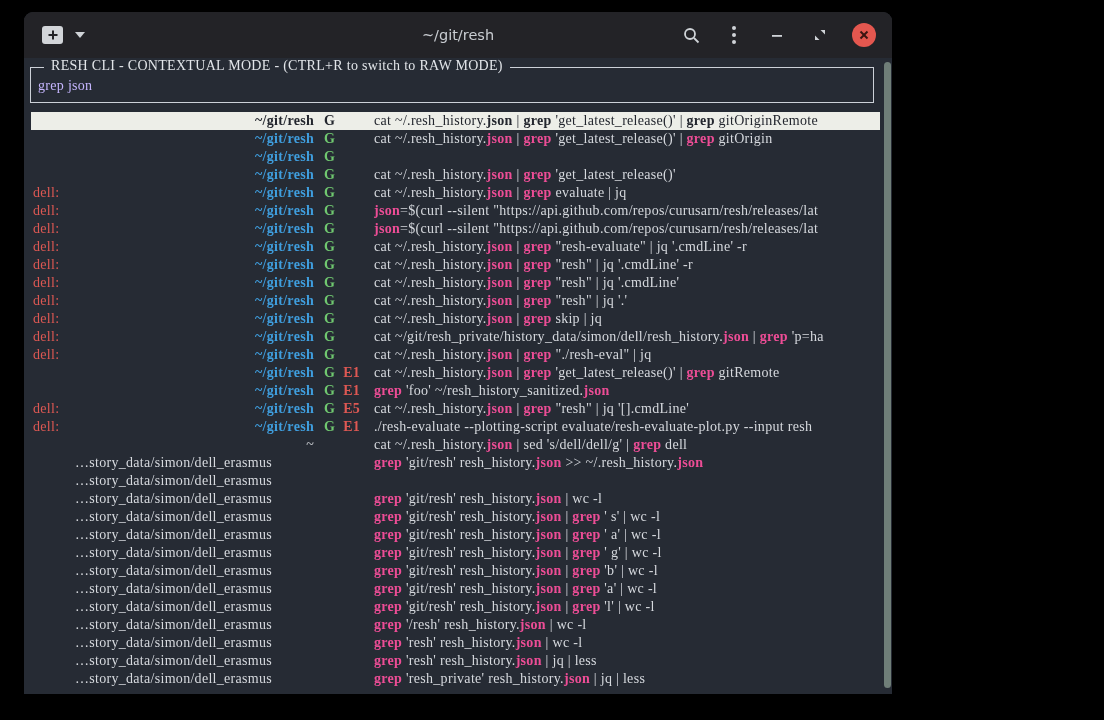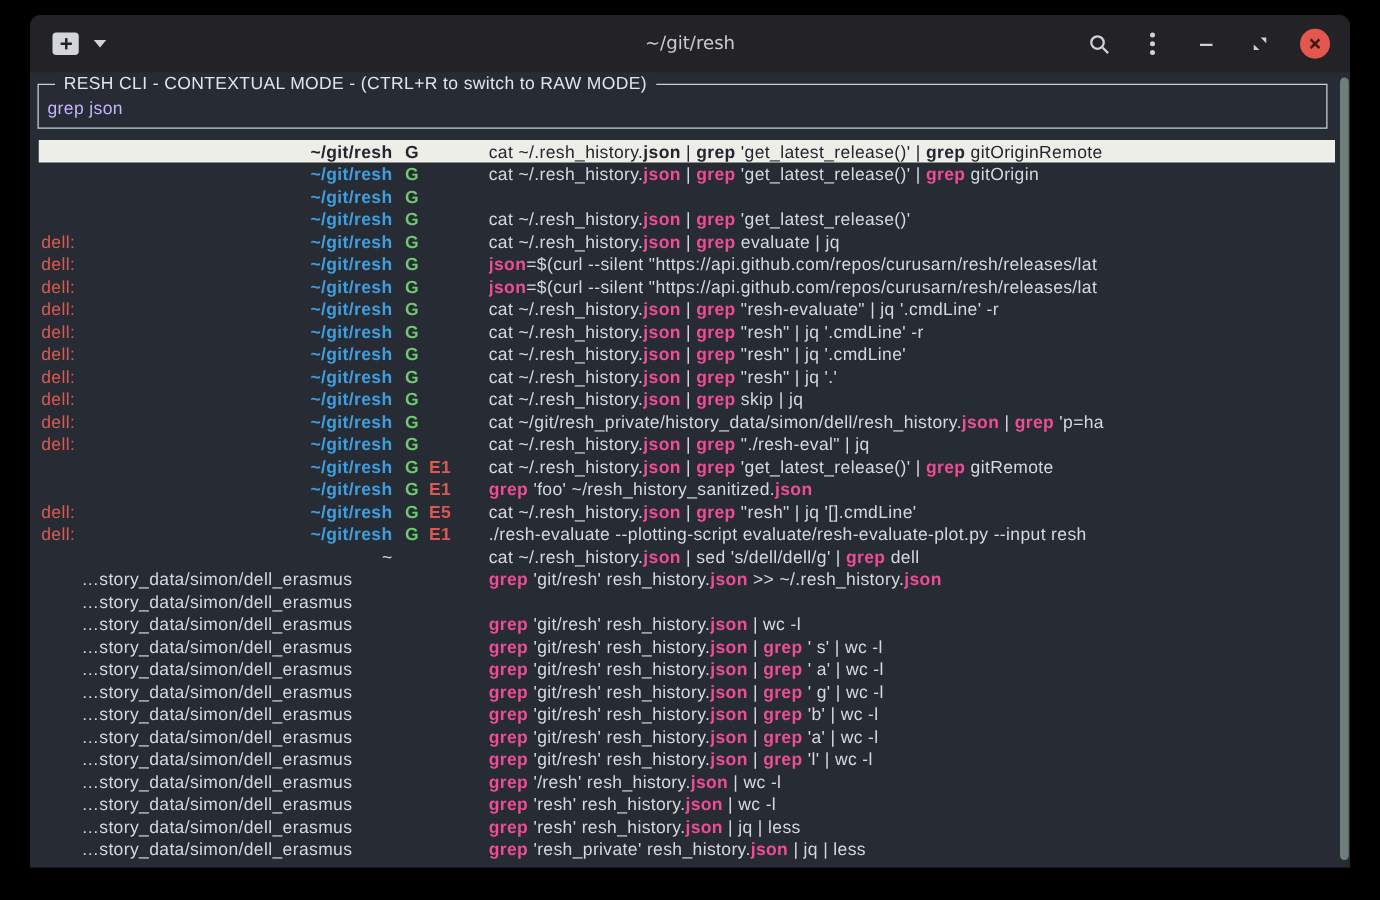--- a/index.html
+++ b/index.html
@@ -4,53 +4,53 @@
 <style>
   :root{
     --bg:#262b34; --fg:#d6d9de; --titlebar_bg:#232327; --close_red:#e4574f;
     --path_blue:#3f9ede; --flag_green:#70c870; --host_red:#dd5853;
     --match_pink:#ed4d96; --selection_bg:#edeee8; --selection_fg:#23262e;
     --border:#ccd1d8; --scrollbar:#6f7e78;
   }
   *{box-sizing:border-box;margin:0;padding:0}
   body{width:1104px;height:720px;background:#000;overflow:hidden;
        font-family:"DejaVu Sans",sans-serif;position:relative}
-  .window{position:absolute;left:24px;top:12px;width:1056px;height:682px;
+  .window{position:absolute;left:24px;top:12px;width:868px;height:682px;
           border-radius:9px 9px 0 0;overflow:hidden;background:var(--bg)}
   
   .titlebar{height:46px;background:var(--titlebar_bg);display:flex;align-items:center;position:relative}
   .tb-title{position:absolute;left:0;right:0;text-align:center;color:#c9cdd2;font-size:14.5px;pointer-events:none}
   .tb-left{display:flex;align-items:center;gap:12px;margin-left:18px;z-index:1}
   .newtab{width:21px;height:18px;background:#d2d5d9;border-radius:3px;position:relative;cursor:default}
   .newtab::before,.newtab::after{content:"";position:absolute;background:#232327;left:50%;top:50%;transform:translate(-50%,-50%)}
   .newtab::before{width:9px;height:2px}
   .newtab::after{width:2px;height:9px}
   .chev{width:0;height:0;border-left:5px solid transparent;border-right:5px solid transparent;border-top:6px solid #cfd3d7}
   .tb-right{margin-left:auto;display:flex;align-items:center;gap:21px;margin-right:16px;z-index:1}
   .tb-icon{display:flex;align-items:center;justify-content:center;width:22px;height:22px}
   .close-btn{width:24px;height:24px;border-radius:50%;background:var(--close_red);display:flex;align-items:center;justify-content:center}
   
   .term{position:absolute;top:46px;left:0;right:0;bottom:0;background:var(--bg);
-        font-family:Liberation Sans, sans-serif;font-size:14px;letter-spacing:.3px;color:var(--fg)}
+        font-family:Liberation Serif, serif;font-size:14px;letter-spacing:.3px;color:var(--fg)}
   .scrollbar{position:absolute;right:1px;top:4px;bottom:6px;width:7px;background:var(--scrollbar);border-radius:4px}
   .resh-box{margin:9px 18px 0 6px;border:1px solid var(--border);height:36px;position:relative}
   .box-title{position:absolute;top:-10px;left:13px;background:var(--bg);padding:0 7px;color:#e2e5e9;white-space:pre}
   .box-query{padding:10px 0 0 7px;color:#c4b5fd;white-space:pre}
   .rows{margin-top:9px}
   .row{display:flex;height:18px;line-height:18px;margin:0 12px 0 7px;padding:0 2px;white-space:pre;overflow:hidden}
   .row.sel{background:var(--selection_bg)}
   .left{display:flex;width:281px;flex-shrink:0;overflow:hidden}
   .host{color:var(--host_red);margin-right:auto}
   .path{margin-left:auto}
   .path.hl{color:var(--path_blue);font-weight:bold}
   .path.la{margin-left:0;margin-right:auto}
   .flags{width:42px;flex-shrink:0;margin-left:10px;display:flex;gap:8px}
   .fg{color:var(--flag_green);font-weight:bold}
   .fe{color:var(--host_red);font-weight:bold}
-  .cmd{margin-left:25px;flex:1;overflow:hidden}
+  .cmd{margin-left:8px;flex:1;overflow:hidden}
   .m{color:var(--match_pink);font-weight:bold}
   .sel .host,.sel .path,.sel .path.hl,.sel .fg,.sel .fe,.sel .cmd,.sel .m{color:var(--selection_fg)}
 </style>
 </head>
 <body>
 
 <div class="window">
 
   <div class="titlebar">
     <div class="tb-title">~/git/resh</div>

